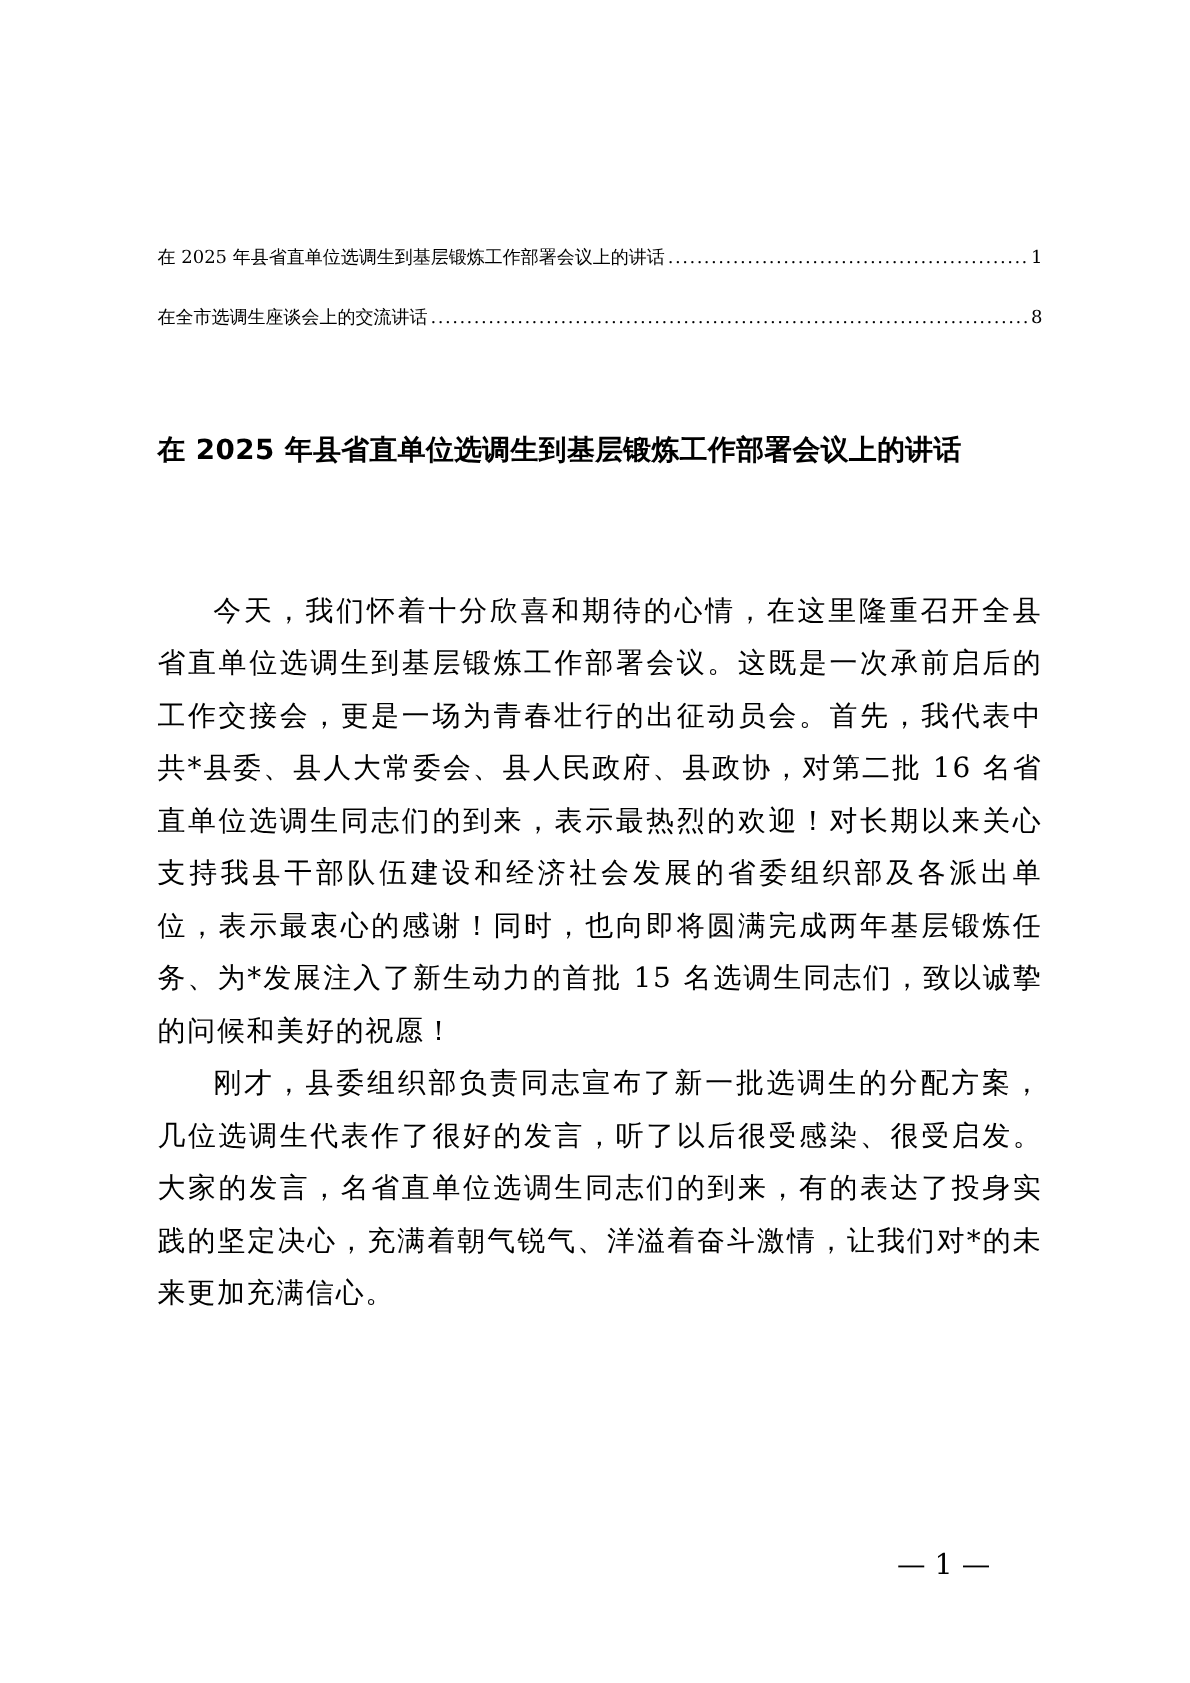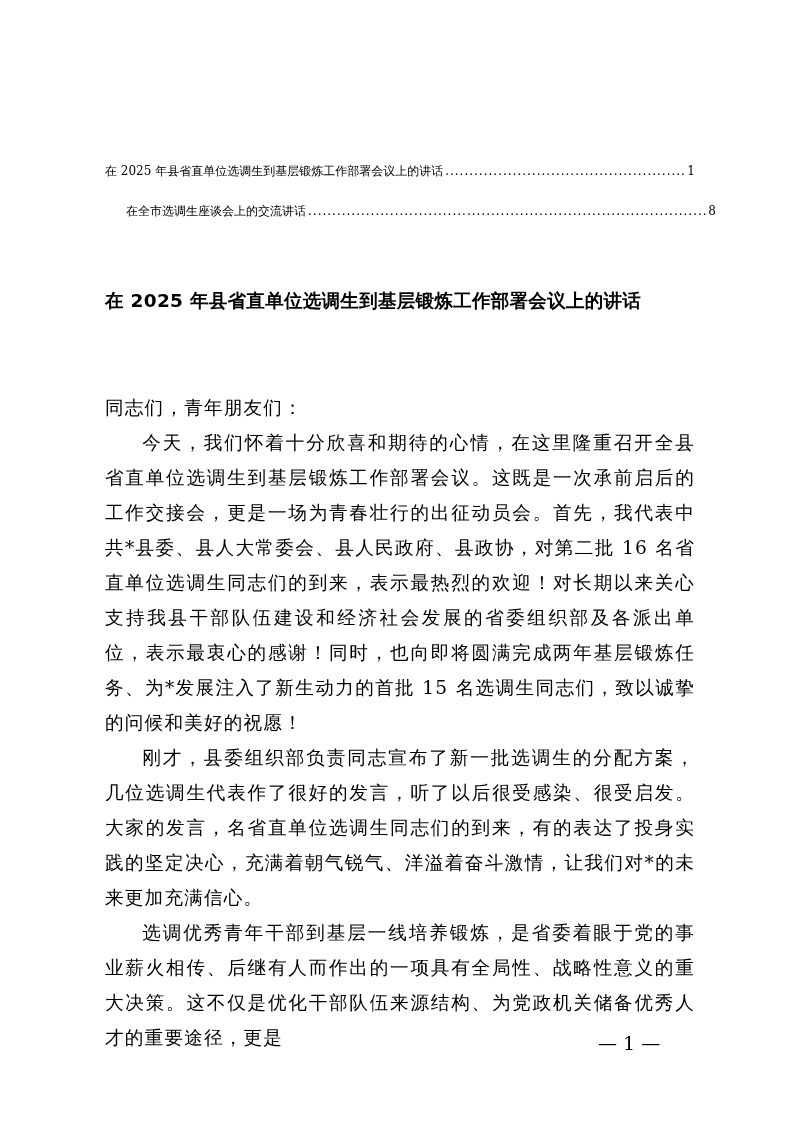--- a/index.html
+++ b/index.html
@@ -17,29 +17,27 @@
 </style>
 </head>
 <body>
 
 <div class="toc">
   <div class="toc-row" style="top:163px;">
     <span class="toc-title">在 2025 年县省直单位选调生到基层锻炼工作部署会议上的讲话</span>
     <span class="toc-dots">......................................................................................................................................................</span>
     <span class="toc-page">1</span>
   </div>
-  <div class="toc-row" style="top:203px;margin-left:21px;">
+  <div class="toc-row" style="top:203px;">
     <span class="toc-title">在全市选调生座谈会上的交流讲话</span>
     <span class="toc-dots">..............................................................................................................................................................................</span>
     <span class="toc-page">8</span>
   </div>
 </div>
 
 <div class="doc-title">在 2025 年县省直单位选调生到基层锻炼工作部署会议上的讲话</div>
 
 <div class="body-text">
-  <p>同志们，青年朋友们：</p>
   <p class="indent">今天，我们怀着十分欣喜和期待的心情，在这里隆重召开全县省直单位选调生到基层锻炼工作部署会议。这既是一次承前启后的工作交接会，更是一场为青春壮行的出征动员会。首先，我代表中共*县委、县人大常委会、县人民政府、县政协，对第二批 16 名省直单位选调生同志们的到来，表示最热烈的欢迎！对长期以来关心支持我县干部队伍建设和经济社会发展的省委组织部及各派出单位，表示最衷心的感谢！同时，也向即将圆满完成两年基层锻炼任务、为*发展注入了新生动力的首批 15 名选调生同志们，致以诚挚的问候和美好的祝愿！</p>
   <p class="indent">刚才，县委组织部负责同志宣布了新一批选调生的分配方案，几位选调生代表作了很好的发言，听了以后很受感染、很受启发。大家的发言，名省直单位选调生同志们的到来，有的表达了投身实践的坚定决心，充满着朝气锐气、洋溢着奋斗激情，让我们对*的未来更加充满信心。</p>
-  <p class="indent">选调优秀青年干部到基层一线培养锻炼，是省委着眼于党的事业薪火相传、后继有人而作出的一项具有全局性、战略性意义的重大决策。这不仅是优化干部队伍来源结构、为党政机关储备优秀人才的重要途径，更是</p>
 </div>
 
 <div class="page-number">— 1 —</div>
 
 </body></html>

